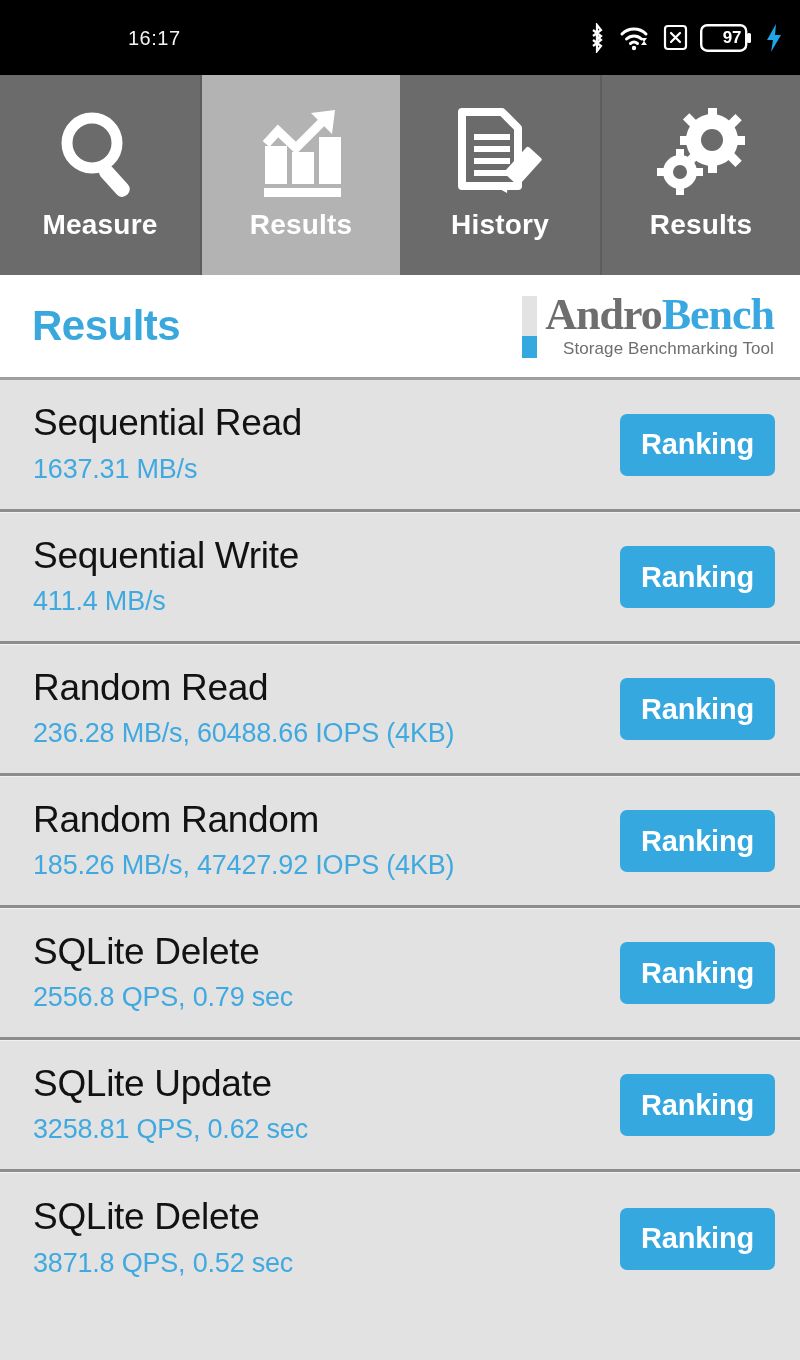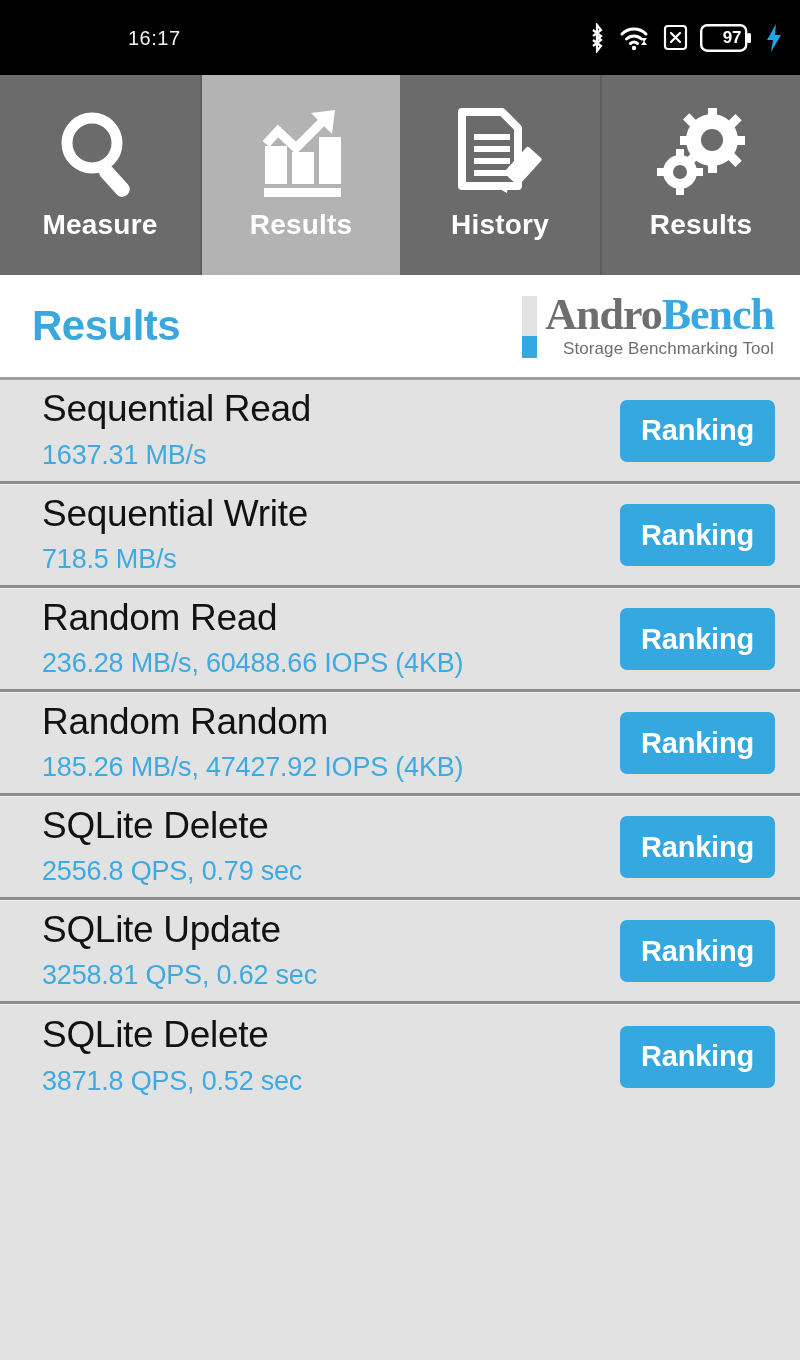--- a/index.html
+++ b/index.html
@@ -151,28 +151,28 @@
     letter-spacing: 0.1px;
   }
 
   
   .results-list {
     flex: 1 1 auto;
     background: #e2e2e2;
     overflow: hidden;
   }
   .result-row {
-    height: 104px;
+    height: 132px;
     background: #e2e2e2;
     border-bottom: 3px solid #8d8d8d;
     border-top: 1px solid #f0f0f0;
     display: flex;
     align-items: center;
     justify-content: space-between;
-    padding: 0 25px 0 42px;
+    padding: 0 25px 0 33px;
     position: relative;
     cursor: pointer;
   }
   .result-row:first-child { border-top: none; }
   .result-row:last-child { border-bottom: none; }
   .row-texts {
     display: flex;
     flex-direction: column;
     justify-content: center;
   }
@@ -350,21 +350,21 @@
       <div class="result-row">
         <div class="row-texts">
           <div class="row-title">Sequential Read</div>
           <div class="row-value">1637.31 MB/s</div>
         </div>
         <button class="ranking-btn">Ranking</button>
       </div>
       <div class="result-row">
         <div class="row-texts">
           <div class="row-title">Sequential Write</div>
-          <div class="row-value">718.5 MB/s</div>
+          <div class="row-value">411.4 MB/s</div>
         </div>
         <button class="ranking-btn">Ranking</button>
       </div>
       <div class="result-row">
         <div class="row-texts">
           <div class="row-title">Random Read</div>
           <div class="row-value">236.28 MB/s, 60488.66 IOPS (4KB)</div>
         </div>
         <button class="ranking-btn">Ranking</button>
       </div>

